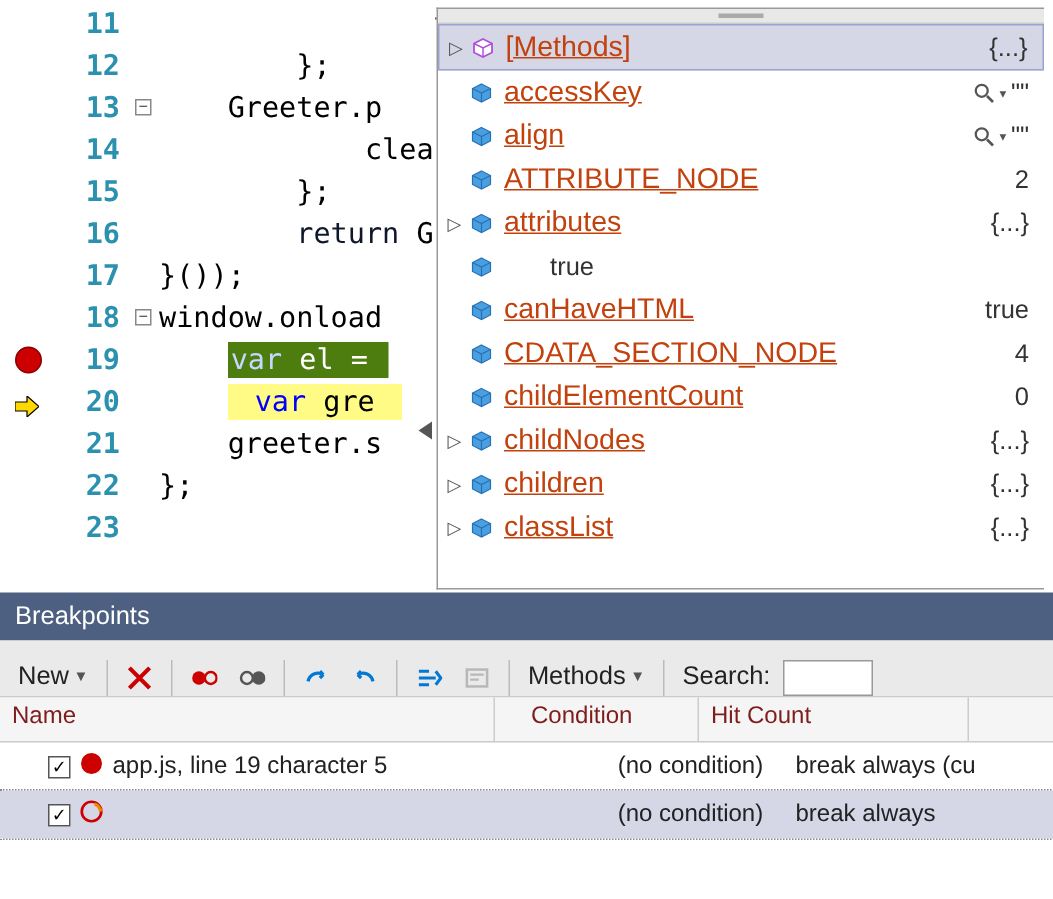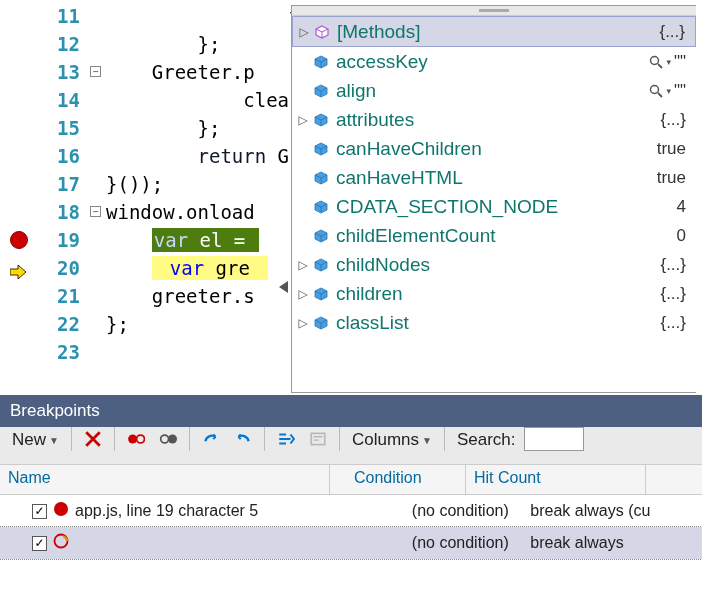--- a/index.html
+++ b/index.html
@@ -25,36 +25,36 @@
   
   
   .popup { position: absolute; top: 5px; left: 291px; width: 405px; height: 388px; background: #fff; border: 1px solid #999; border-right: none; font-family: "Segoe UI", sans-serif; font-size: 19px; }
   .popup-top { height: 10px; background: #e8e8e8; border-bottom: 1px solid #ccc; display:flex; align-items:center; justify-content:center; }
   .popup-top .grip { width: 30px; height: 3px; background: #aaa; }
   .popup-row { display: flex; align-items: center; height: 29px; padding: 0 4px; }
   .popup-row.sel { background: #d5d6e6; border: 1px solid #9ba3cf; height: 31px; }
   .expand { width: 14px; color: #555; font-size: 12px; text-align: center; }
   .picon { width: 22px; display: flex; align-items: center; justify-content: center; }
   .cube { width: 14px; height: 14px; }
-  .pname { flex: 1; color: #0f766e; padding-left: 4px; }
+  .pname { flex: 1; color: #c2410c; padding-left: 4px; text-decoration: underline; }
   .pval { width: 70px; text-align: right; color: #333; font-size: 17px; display:flex; justify-content:flex-end; align-items:center; gap:3px; padding-right:6px;}
   .mag { width:14px; height:14px; }
   
   
   .panel { position: absolute; top: 395px; left: 0; width: 702px; height: 204px; background: #fff; font-family: "Segoe UI", sans-serif; font-size: 17px; }
   .panel-title { background: #4d6082; color: #fff; height: 32px; line-height: 32px; padding-left: 10px; }
-  .toolbar { height: 38px; background: #eaeaea; display: flex; align-items: flex-start; border-bottom: 1px solid #ccc; padding: 0 6px; gap: 2px; }
+  .toolbar { height: 38px; background: #eaeaea; display: flex; align-items: flex-end; border-bottom: 1px solid #ccc; padding: 0 6px; gap: 2px; }
   .tbtn { padding: 3px 6px; display: flex; align-items: center; gap: 3px; color: #222; cursor: pointer; }
   .tsep { width: 1px; height: 24px; background: #bbb; margin: 0 4px; }
   .ticon { width: 18px; height: 18px; display:flex; align-items:center; justify-content:center; }
   .search-box { background: #fff; border: 1px solid #999; height: 24px; width: 60px; }
   .caret { font-size: 10px; color: #555; }
   
   .bp-header { display: flex; height: 30px; border-bottom: 1px solid #ccc; background: #f5f5f5; }
-  .bp-header > div { border-right: 1px solid #ccc; padding: 4px 8px; color: #0369a1; font-size: 16px; }
+  .bp-header > div { border-right: 1px solid #ccc; padding: 4px 8px; color: #7f1d1d; font-size: 16px; }
   .bp-rows { }
   .bp-row { display: flex; height: 32px; align-items: center; }
   .bp-cell { padding: 0 6px; font-size: 16px; color: #222; display:flex; align-items:center; gap:6px; }
   .chk { width: 15px; height: 15px; border: 1px solid #555; display:flex; align-items:center; justify-content:center; font-size:12px; color:#000; background:#fff; }
   .bp-icon { width: 16px; height: 16px; }
   .bp-row.sel { background: #d5d6e6; outline: 1px dotted #888; }
   
   .col-name { width: 330px; }
   .col-labels { width: 65px; }
   .col-cond { width: 120px; margin-left: 16px; }
@@ -154,41 +154,53 @@
         <span class="pval">
           <svg class="mag" viewBox="0 0 14 14">
             <circle cx="5.5" cy="5.5" r="4" fill="none" stroke="#555" stroke-width="1.5"></circle>
             <path d="M9 9 L13 13" stroke="#555" stroke-width="1.8"></path>
           </svg>
           <span style="font-size:9px;color:#555">▾</span>
           <span>""</span>
         </span>
       </div>
       <div class="popup-row">
+        <span class="expand"></span>
+        <span class="picon">
+          <svg class="cube" viewBox="0 0 14 14">
+            <polygon points="7,1 13,4 13,10 7,13 1,10 1,4" fill="#4a9fe0" stroke="#2671b5" stroke-width="0.8"></polygon>
+            <path d="M1 4 L7 7 L13 4 M7 7 V13" stroke="#2671b5" stroke-width="0.8" fill="none"></path>
+          </svg>
+        </span>
+        <span class="pname">ATTRIBUTE_NODE</span>
+        <span class="pval">
+          <span>2</span>
+        </span>
+      </div>
+      <div class="popup-row">
         <span class="expand">▷</span>
         <span class="picon">
           <svg class="cube" viewBox="0 0 14 14">
             <polygon points="7,1 13,4 13,10 7,13 1,10 1,4" fill="#4a9fe0" stroke="#2671b5" stroke-width="0.8"></polygon>
             <path d="M1 4 L7 7 L13 4 M7 7 V13" stroke="#2671b5" stroke-width="0.8" fill="none"></path>
           </svg>
         </span>
         <span class="pname">attributes</span>
         <span class="pval">
           <span>{...}</span>
         </span>
       </div>
       <div class="popup-row">
         <span class="expand"></span>
         <span class="picon">
           <svg class="cube" viewBox="0 0 14 14">
             <polygon points="7,1 13,4 13,10 7,13 1,10 1,4" fill="#4a9fe0" stroke="#2671b5" stroke-width="0.8"></polygon>
             <path d="M1 4 L7 7 L13 4 M7 7 V13" stroke="#2671b5" stroke-width="0.8" fill="none"></path>
           </svg>
         </span>
-        <span class="pname">canHaveChildren</span>
         <span class="pval">
           <span>true</span>
         </span>
       </div>
       <div class="popup-row">
         <span class="expand"></span>
         <span class="picon">
           <svg class="cube" viewBox="0 0 14 14">
             <polygon points="7,1 13,4 13,10 7,13 1,10 1,4" fill="#4a9fe0" stroke="#2671b5" stroke-width="0.8"></polygon>
             <path d="M1 4 L7 7 L13 4 M7 7 V13" stroke="#2671b5" stroke-width="0.8" fill="none"></path>
@@ -326,21 +338,21 @@
     <div class="tbtn" style="opacity:0.5">
         <span class="ticon">
           <svg viewBox="0 0 16 16">
             <rect x="2" y="3" width="12" height="10" fill="none" stroke="#888" stroke-width="1.5"></rect>
             <path d="M4 6h8M4 9h5" stroke="#888" stroke-width="1.3"></path>
           </svg>
         </span>
       </div>
     <div class="tsep"></div>
     <div class="tbtn">
-        <span>Columns</span>
+        <span>Methods</span>
         <span class="caret">▼</span>
       </div>
     <div class="tsep"></div>
     <div class="tbtn" style="gap:6px">
         <span>Search:</span>
       </div>
     <input class="search-box" style="">
   </div>
   <div class="bp-header">
     <div class="col-name">Name</div>

